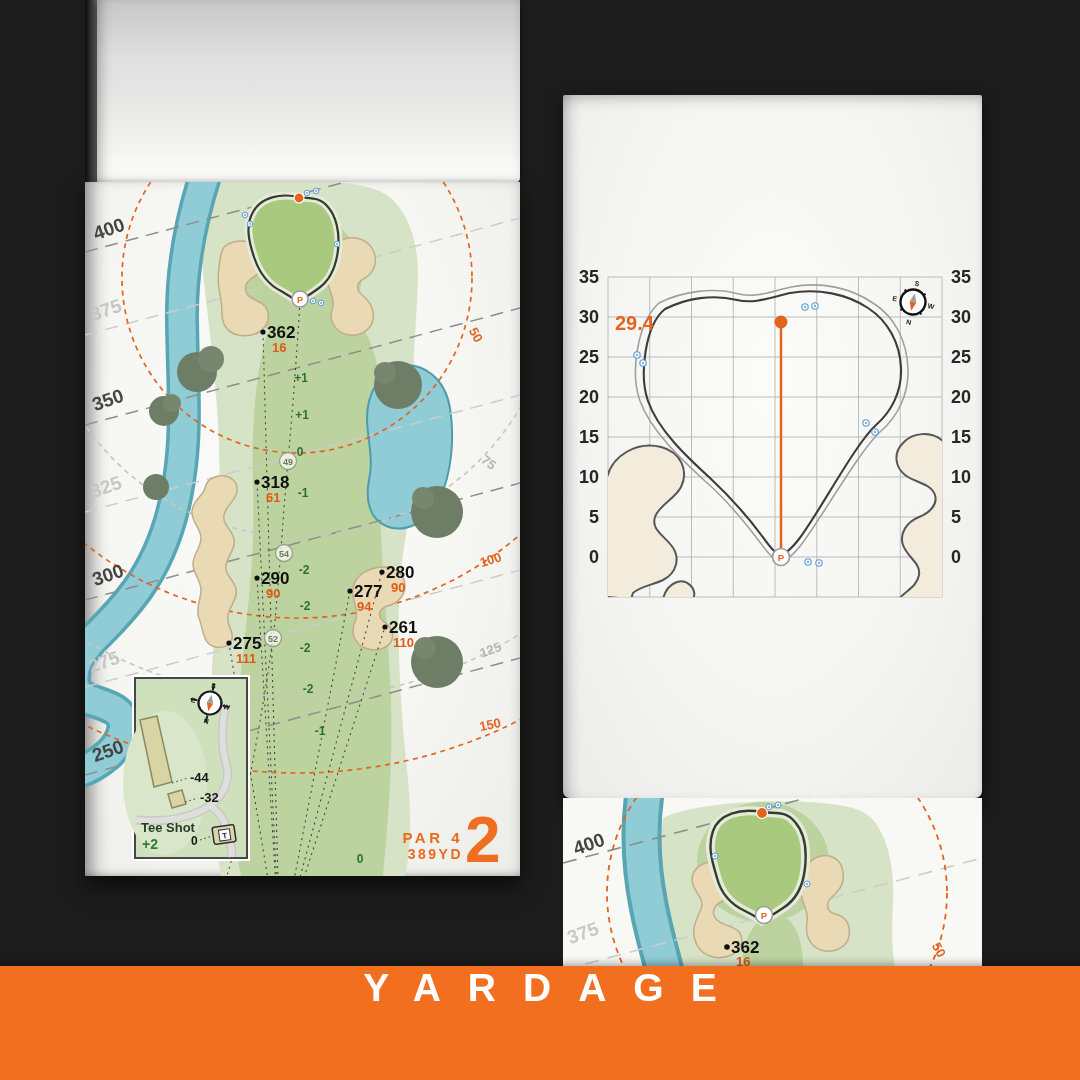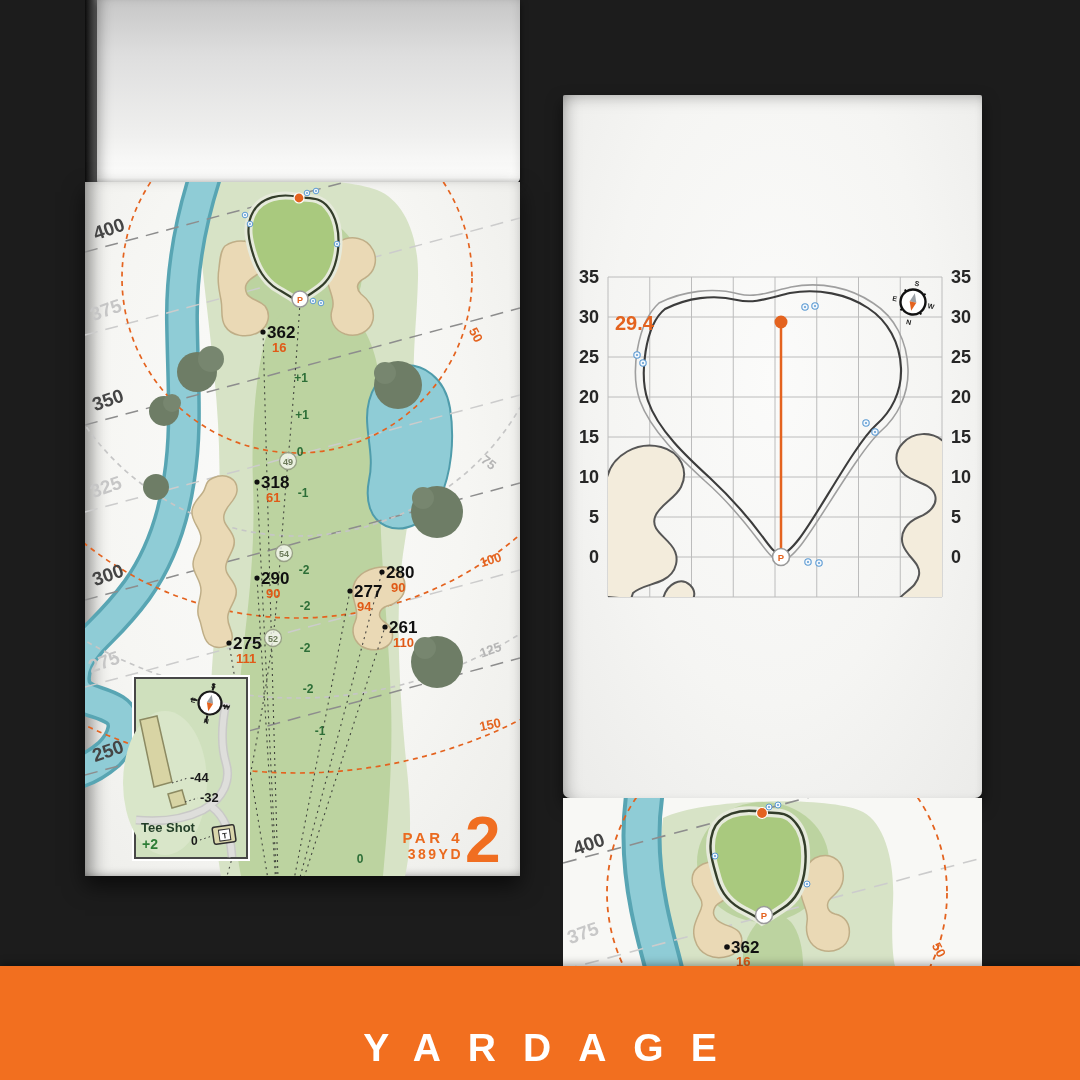--- a/index.html
+++ b/index.html
@@ -15,21 +15,21 @@
     background:radial-gradient(ellipse at 45% 40%, #fbfbfa 0%, #f6f6f3 55%, #ecece9 100%);
     box-shadow:0 10px 20px rgba(0,0,0,.6), inset 16px 0 18px -10px rgba(0,0,0,.45), inset -8px 0 12px -8px rgba(0,0,0,.18), inset 0 -6px 8px -6px rgba(0,0,0,.25);}
   .chart-page{position:absolute;left:563px;top:95px;width:419px;height:703px;
     background:radial-gradient(ellipse at 50% 40%, #fbfbfa 0%, #f5f5f3 55%, #ebebe9 100%);
     border-radius:2px 2px 7px 7px;
     box-shadow:0 8px 16px rgba(0,0,0,.55), inset 12px 0 18px -12px rgba(0,0,0,.4), inset 0 14px 16px -12px rgba(0,0,0,.25), inset -6px 0 10px -8px rgba(0,0,0,.15);}
   .partial-page{position:absolute;left:563px;top:798px;width:419px;height:168px;overflow:hidden;
     background:#f8f8f5;
     box-shadow:inset 0 18px 16px -10px rgba(0,0,0,.4), inset 12px 0 14px -10px rgba(0,0,0,.35);}
   .banner{position:absolute;left:0;top:966px;width:1080px;height:114px;background:#f26f1f;
-    display:flex;align-items:flex-end;justify-content:center;z-index:10;
+    display:flex;align-items:flex-start;justify-content:center;z-index:10;
     box-shadow:0 -2px 8px rgba(0,0,0,.35);}
   .banner span{color:#ffffff;font-size:39px;font-weight:bold;letter-spacing:27px;margin-right:-27px;padding-bottom:10px;}
   svg{display:block;}
   text{font-family:"Liberation Sans",sans-serif;}
   .dist{font-weight:bold;font-size:19px;}
   .arcLbl{font-weight:bold;font-size:13px;}
   .mk{font-weight:bold;font-size:17px;fill:#101010;}
   .carry{font-weight:bold;font-size:13px;fill:#e05a17;}
   .slope{font-weight:bold;font-size:12px;fill:#2d6e37;}
   .circNum{font-weight:bold;font-size:9px;fill:#6d7b5a;}

